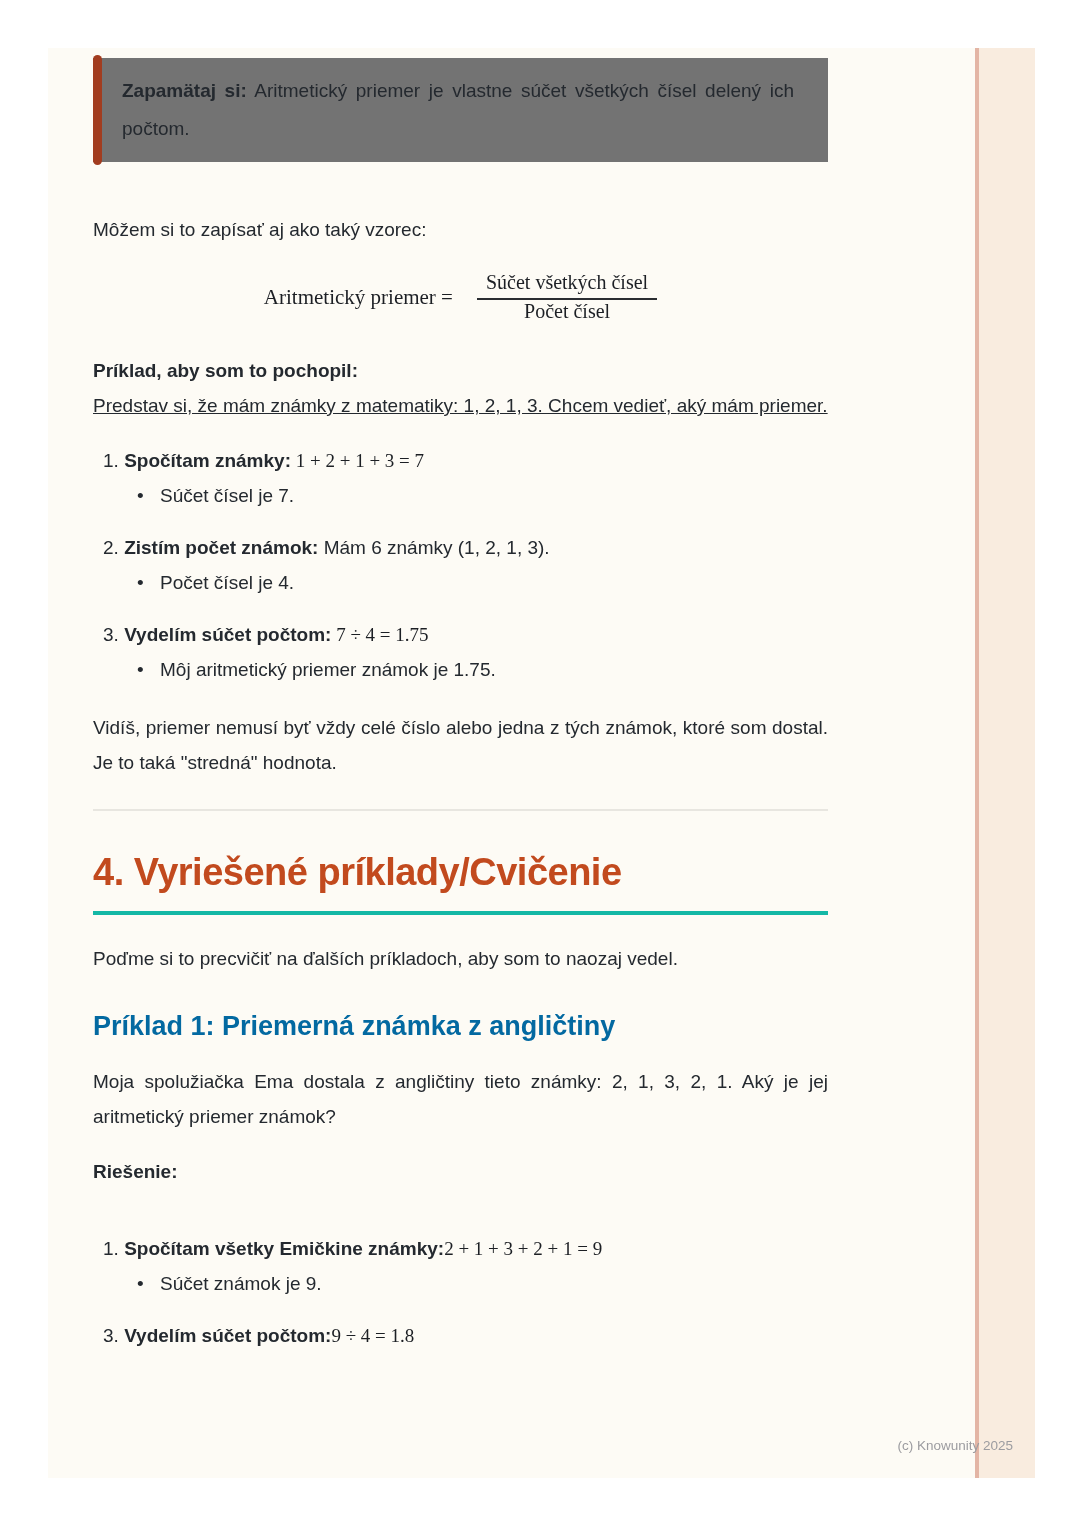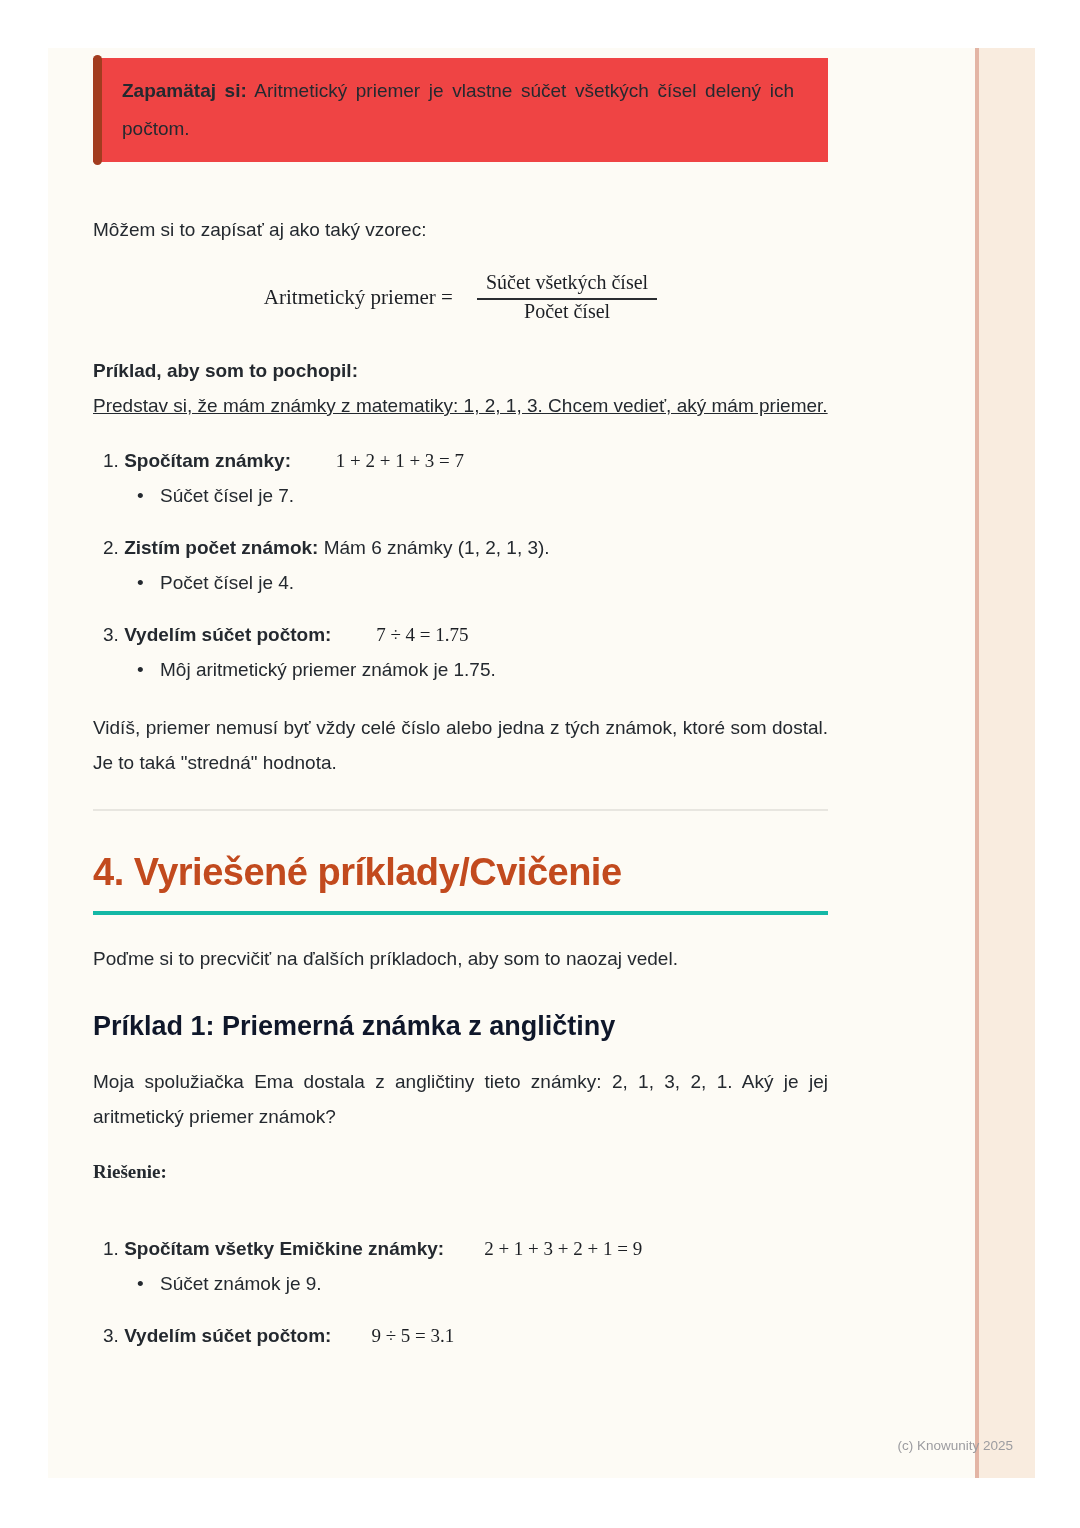--- a/index.html
+++ b/index.html
@@ -26,21 +26,21 @@
   }
   .content{
     position:absolute;
     left:45px;top:0;
     width:735px;
   }
   
   .callout{
     position:relative;
     margin-top:10px;
-    background:#ef4444;
+    background:#737373;
     padding:14px 34px 14px 29px;
   }
   .callout::before{
     content:"";
     position:absolute;
     left:0;top:-3px;bottom:-3px;
     width:9px;
     border-radius:6px;
     background:#a23c1f;
   }
@@ -70,21 +70,21 @@
   .bold-head{margin-top:30px;font-weight:bold;}
   .para{text-decoration:underline;}
   
   ol.steps{
     list-style:none;
     margin:20px 0 0 0;
     padding:0 0 0 10px;
   }
   ol.steps>li{margin-bottom:17px;font-size:19px;line-height:35px;}
   ol.steps>li:last-child{margin-bottom:0;}
-  .imath{font-family:"Liberation Serif",serif;font-size:19px;color:#1c1f24;margin-left:40px;}
+  .imath{font-family:"Liberation Serif",serif;font-size:19px;color:#1c1f24;}
   ul.subs{list-style:none;margin:0;padding:0 0 0 34px;}
   ul.subs li{font-size:19px;line-height:35px;}
   ul.subs li::before{
     content:"•";
     display:inline-block;
     width:10px;
     margin-right:13px;
     font-size:19px;
   }
   .closing{margin-top:23px;}
@@ -101,25 +101,25 @@
     color:#c24a1e;
     font-weight:bold;
     padding-bottom:12px;
     border-bottom:4px solid #14b8a6;
   }
   .section-intro{margin-top:26px;}
   h3.example-title{
     margin:32px 0 0 0;
     font-size:27px;
     line-height:36px;
-    color:#0f172a;
+    color:#0369a1;
     font-weight:bold;
   }
   .problem{margin-top:20px;}
-  .solution-label{margin-top:20px;font-weight:bold;font-family:Liberation Serif, serif;}
+  .solution-label{margin-top:20px;font-weight:bold;}
   ol.steps.second{margin-top:42px;}
   .watermark{
     position:absolute;
     top:1438px;
     right:67px;
     font-size:13.5px;
     color:#9c9ca0;
     z-index:5;
   }
 </style>
@@ -190,20 +190,20 @@
     <ol class="steps second">
       <li>
         <span>1.</span>
         <strong>Spočítam všetky Emičkine známky:</strong><span class="imath">2 + 1 + 3 + 2 + 1 = 9</span>
         <ul class="subs">
           <li>Súčet známok je 9.</li>
         </ul>
       </li>
       <li>
         <span>3.</span>
-        <strong>Vydelím súčet počtom:</strong><span class="imath">9 ÷ 5 = 3.1</span>
+        <strong>Vydelím súčet počtom:</strong><span class="imath">9 ÷ 4 = 1.8</span>
       </li>
     </ol>
 
   </div>
 </div>
 
 <div class="watermark">(c) Knowunity 2025</div>
 
 </body></html>

